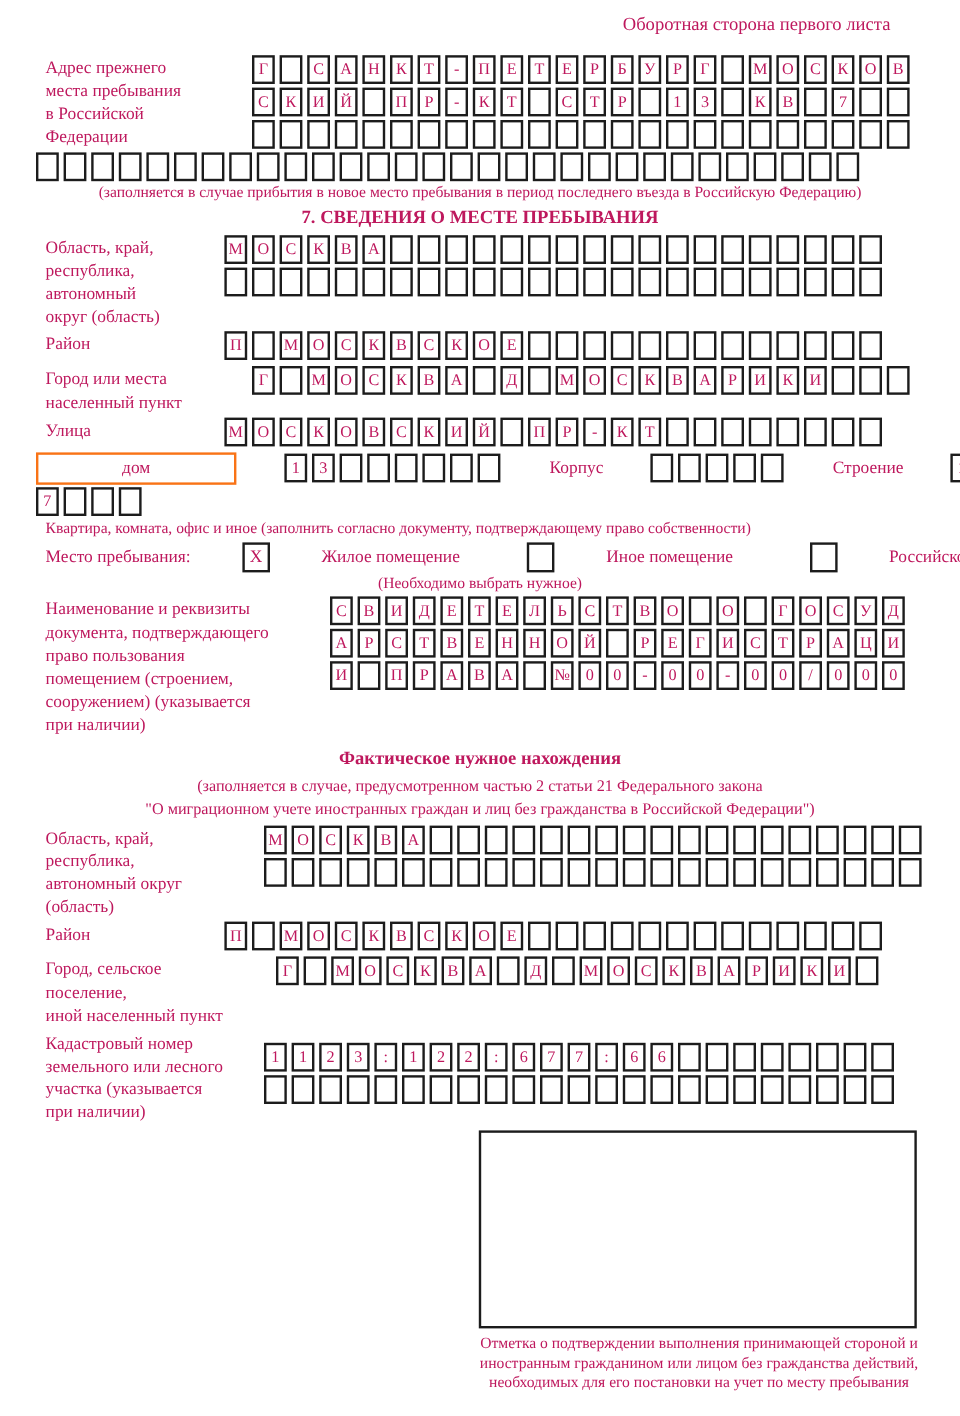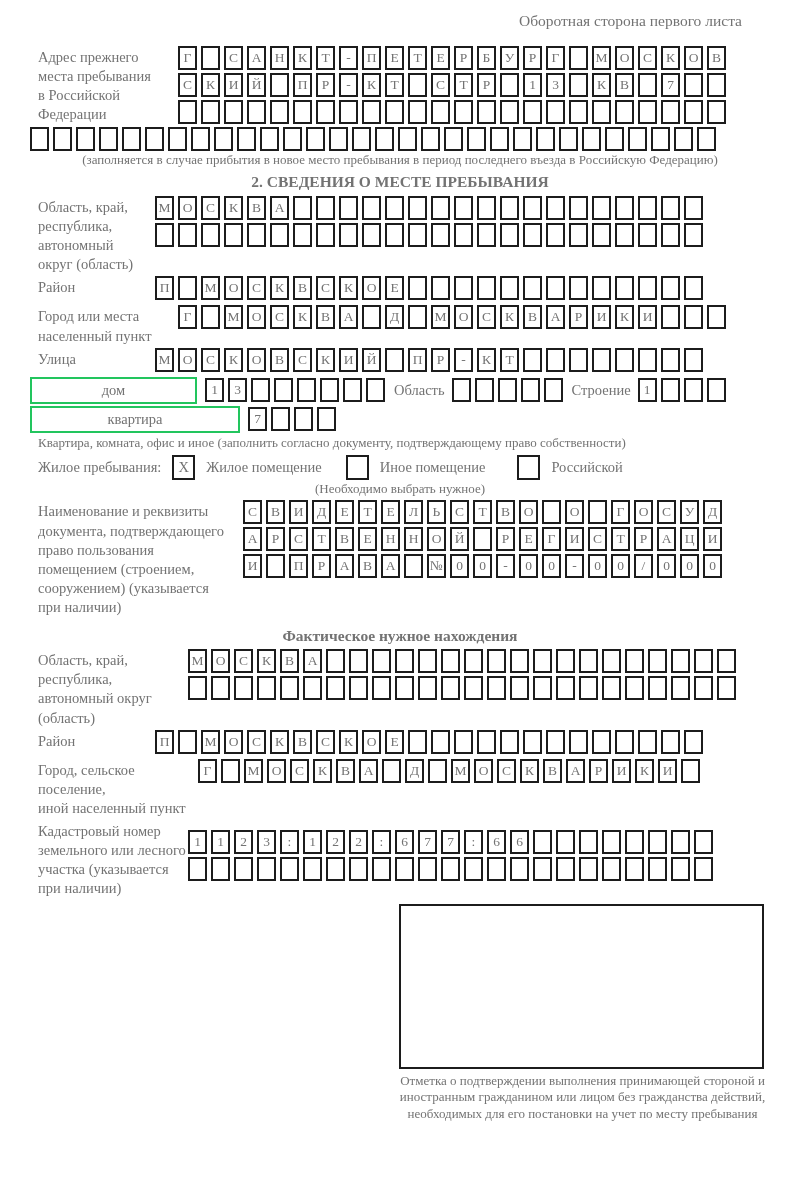--- a/index.html
+++ b/index.html
@@ -1,21 +1,21 @@
 <!DOCTYPE html>
 <html><head>
 <meta charset="utf-8">
 <style>
   html,body{margin:0;padding:0;background:#fff;}
   .page{
-    width:800px;height:1180px;overflow:hidden;background:#fff;color:#737373;
+    width:800px;height:1180px;overflow:hidden;background:#fff;color:#be185d;
     font-family:"Liberation Serif","DejaVu Serif",serif;position:relative;box-sizing:border-box;
   }
   .title-right{padding:12px 58px 0 0;text-align:right;font-size:15.5px;}
-  .row-flex{display:flex;margin-left:38px;align-items:flex-start;}
+  .row-flex{display:flex;margin-left:38px;align-items:flex-start;gap:32px;}
   .lbl{font-size:14.5px;line-height:1.32;white-space:pre-line;flex:none;padding-top:2px;}
   .w117{width:117px;}
   .w140{width:140px;}
   .w150{width:150px;}
   .w160{width:160px;}
   .w205{width:205px;}
   .cellcol{display:flex;flex-direction:column;}
   .cells{display:flex;margin-bottom:3px;}
   .cell{
     box-sizing:border-box;flex:none;width:19px;height:24px;border:2px solid #1c1c1c;
@@ -23,21 +23,21 @@
     font-size:13.5px;background:#fff;
   }
   .fullrow{margin:0 0 1px 30px;}
   .cap{font-size:13px;line-height:1.3;}
   .center{text-align:center;margin:1px 0 3px 0;}
   .leftcap{margin:0 0 3px 38px;}
   .sect{text-align:center;font-weight:bold;font-size:15.5px;margin:4px 0 5px 0;}
   .addr-block{margin-top:16px;}
   .mb2{margin-bottom:2px;}
   .bigbox{
-    box-sizing:border-box;height:27px;border:2px solid #22c55e;display:flex;align-items:center;
+    box-sizing:border-box;height:27px;border:2px solid #f97316;display:flex;align-items:center;
     justify-content:center;font-size:14.5px;margin-right:8px;flex:none;background:#fff;
   }
   .bb-house{width:167px;}
   .bb-apt{width:210px;}
   .houserow{margin-left:30px;margin-bottom:2px;align-items:center;}
   .inlbl{font-size:14.5px;flex:none;margin:0 7px 0 5px;line-height:27px;}
   .stayrow{margin-top:3px;align-items:center;}
   .lbl2{font-size:14.5px;flex:none;}
   .cbox{
     box-sizing:border-box;flex:none;width:23px;height:25px;border:2px solid #1c1c1c;
@@ -176,21 +176,21 @@
       <span class="cell"></span>
       <span class="cell"></span>
       <span class="cell"></span>
       <span class="cell"></span>
       <span class="cell"></span>
       <span class="cell"></span>
       <span class="cell"></span>
     </div>
   <div class="cap center">(заполняется в случае прибытия в новое место пребывания в период последнего въезда в Российскую Федерацию)</div>
 
-  <div class="sect">2. СВЕДЕНИЯ О МЕСТЕ ПРЕБЫВАНИЯ</div>
+  <div class="sect">7. СВЕДЕНИЯ О МЕСТЕ ПРЕБЫВАНИЯ</div>
 
   <div class="row-flex mb2">
     <div class="lbl w117">Область, край,
 республика,
 автономный
 округ (область)</div>
     <div class="cellcol">
       <div class="cells">
           <span class="cell">М</span>
           <span class="cell">О</span>
@@ -342,50 +342,49 @@
     <div class="cells" style="margin-bottom:0">
         <span class="cell">1</span>
         <span class="cell">3</span>
         <span class="cell"></span>
         <span class="cell"></span>
         <span class="cell"></span>
         <span class="cell"></span>
         <span class="cell"></span>
         <span class="cell"></span>
       </div>
-    <div class="inlbl">Область</div>
+    <div class="inlbl">Корпус</div>
     <div class="cells" style="margin-bottom:0">
         <span class="cell"></span>
         <span class="cell"></span>
         <span class="cell"></span>
         <span class="cell"></span>
         <span class="cell"></span>
       </div>
     <div class="inlbl">Строение</div>
     <div class="cells" style="margin-bottom:0">
         <span class="cell">1</span>
         <span class="cell"></span>
         <span class="cell"></span>
         <span class="cell"></span>
       </div>
   </div>
 
   <div class="row-flex houserow">
-    <div class="bigbox bb-apt">квартира</div>
     <div class="cells" style="margin-bottom:0">
         <span class="cell">7</span>
         <span class="cell"></span>
         <span class="cell"></span>
         <span class="cell"></span>
       </div>
   </div>
   <div class="cap leftcap">Квартира, комната, офис и иное (заполнить согласно документу, подтверждающему право собственности)</div>
 
   <div class="row-flex stayrow">
-    <span class="lbl2">Жилое пребывания:</span>
+    <span class="lbl2">Место пребывания:</span>
     <span class="cbox">X</span>
     <span class="lbl2">Жилое помещение</span>
     <span class="cbox gap2"></span>
     <span class="lbl2">Иное помещение</span>
     <span class="cbox gap3"></span>
     <span class="lbl2">Российской</span>
   </div>
   <div class="cap center">(Необходимо выбрать нужное)</div>
 
   <div class="row-flex docblock">
@@ -462,20 +461,24 @@
           <span class="cell">0</span>
           <span class="cell">/</span>
           <span class="cell">0</span>
           <span class="cell">0</span>
           <span class="cell">0</span>
         </div>
     </div>
   </div>
 
   <div class="facttitle">Фактическое нужное нахождения</div>
+  <div class="factnotes">
+    <div class="factnote">(заполняется в случае, предусмотренном частью 2 статьи 21 Федерального закона</div>
+    <div class="factnote">"О миграционном учете иностранных граждан и лиц без гражданства в Российской Федерации")</div>
+  </div>
 
   <div class="row-flex mb2">
     <div class="lbl w150">Область, край,
 республика,
 автономный округ
 (область)</div>
     <div class="cellcol">
       <div class="cells">
           <span class="cell">М</span>
           <span class="cell">О</span>

